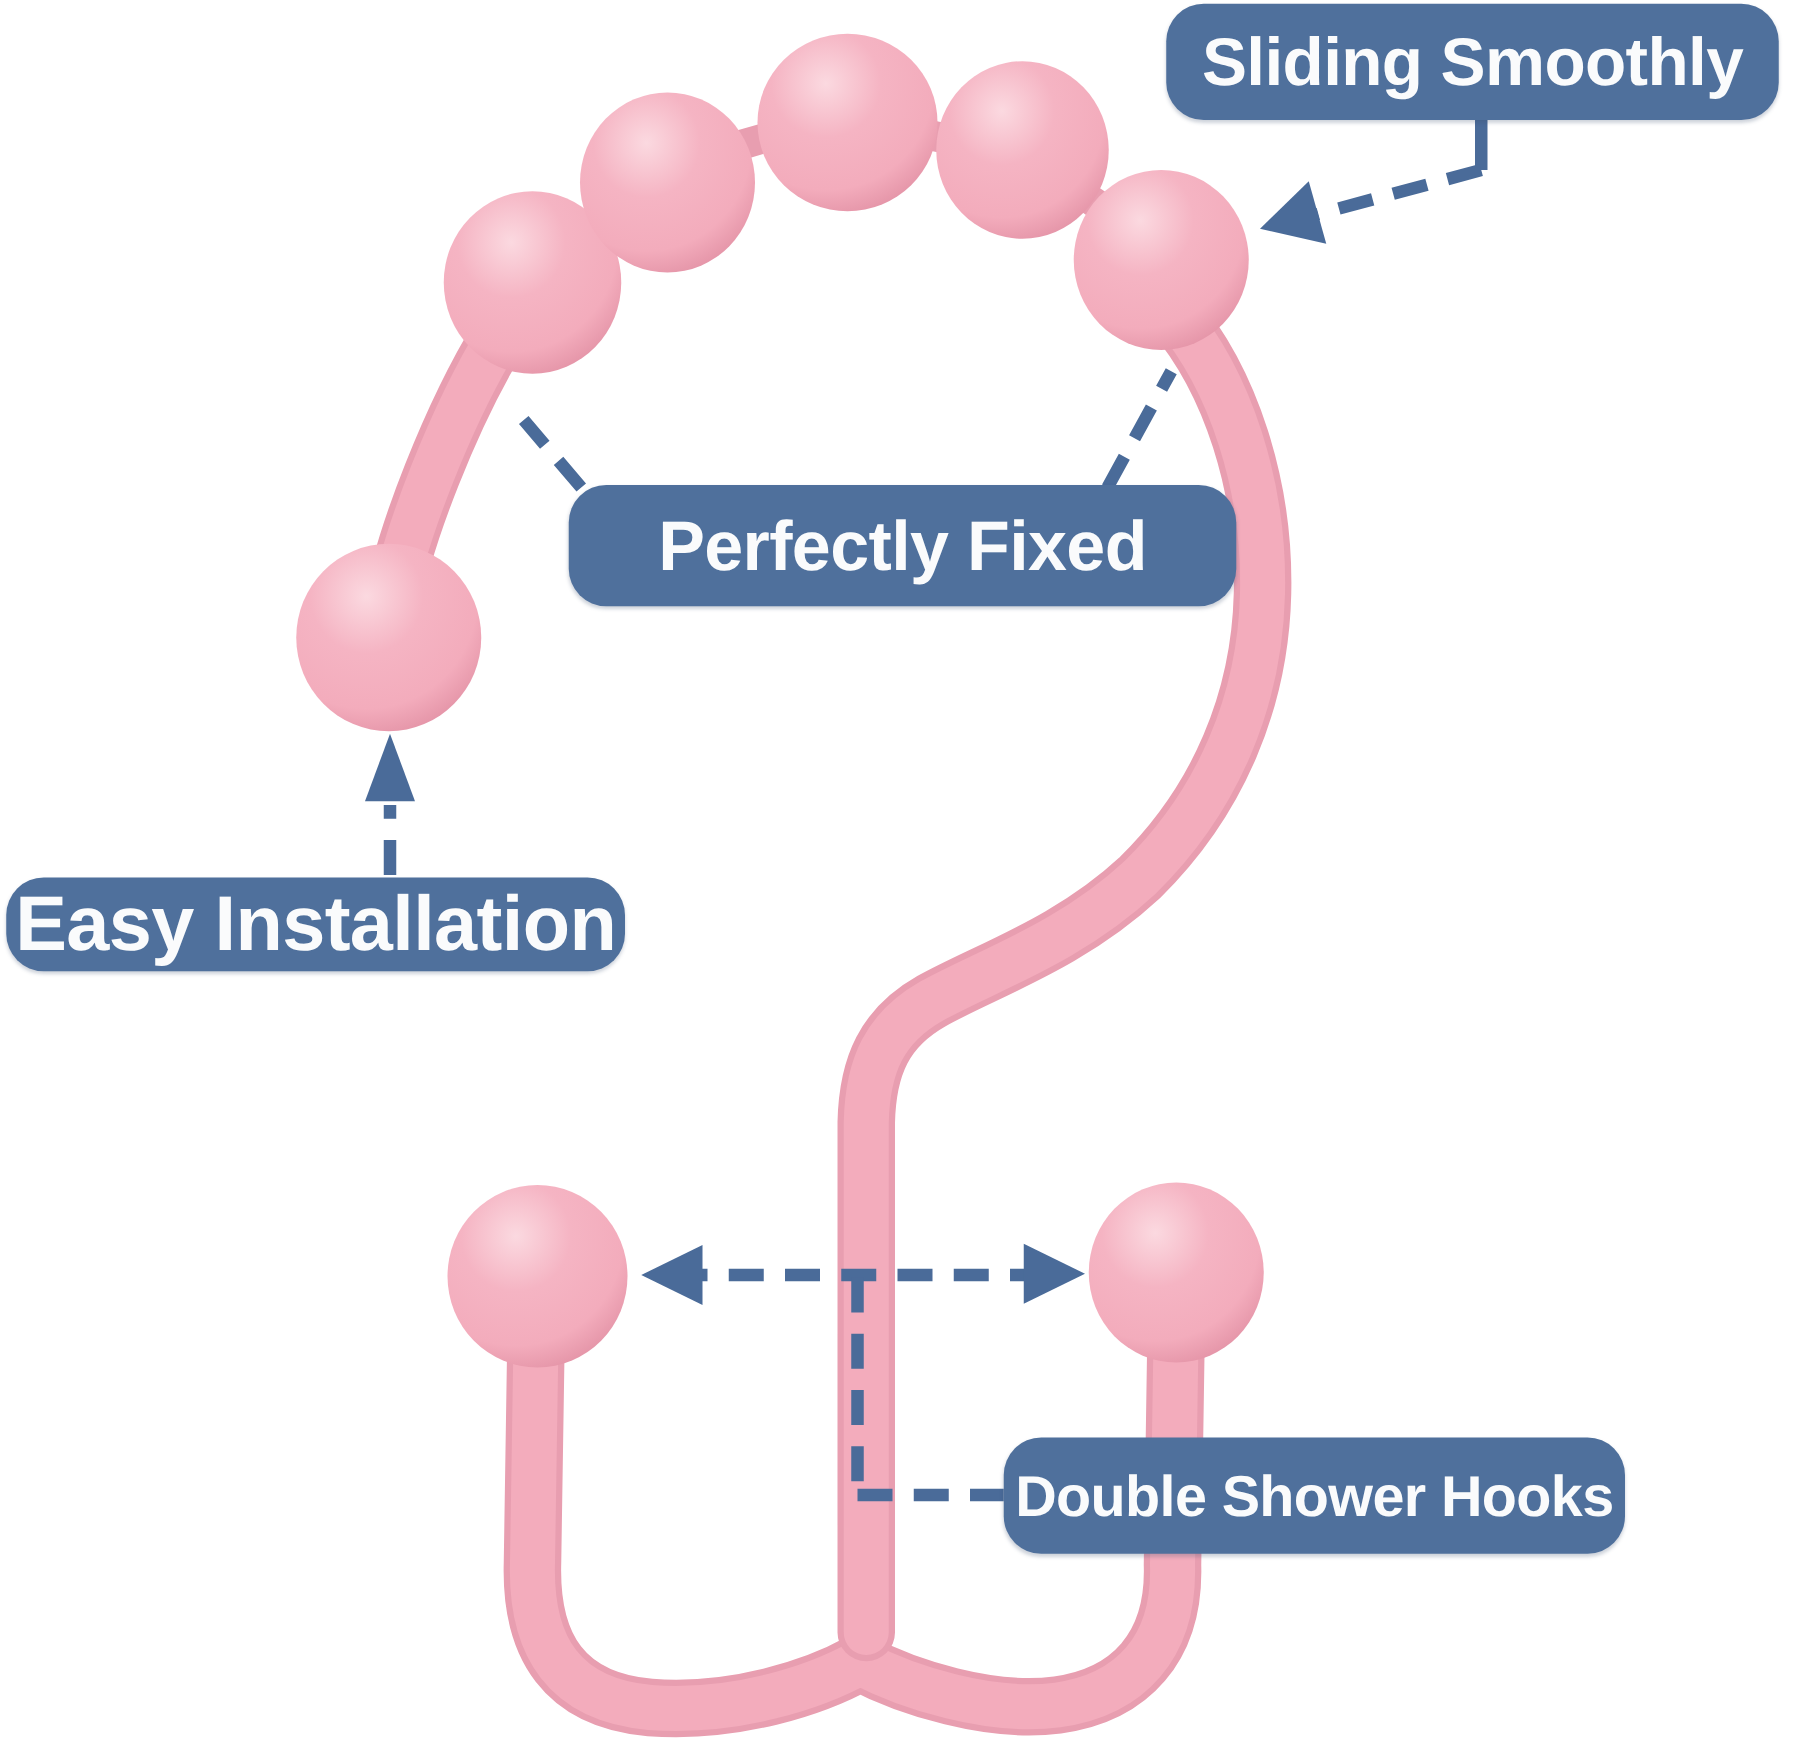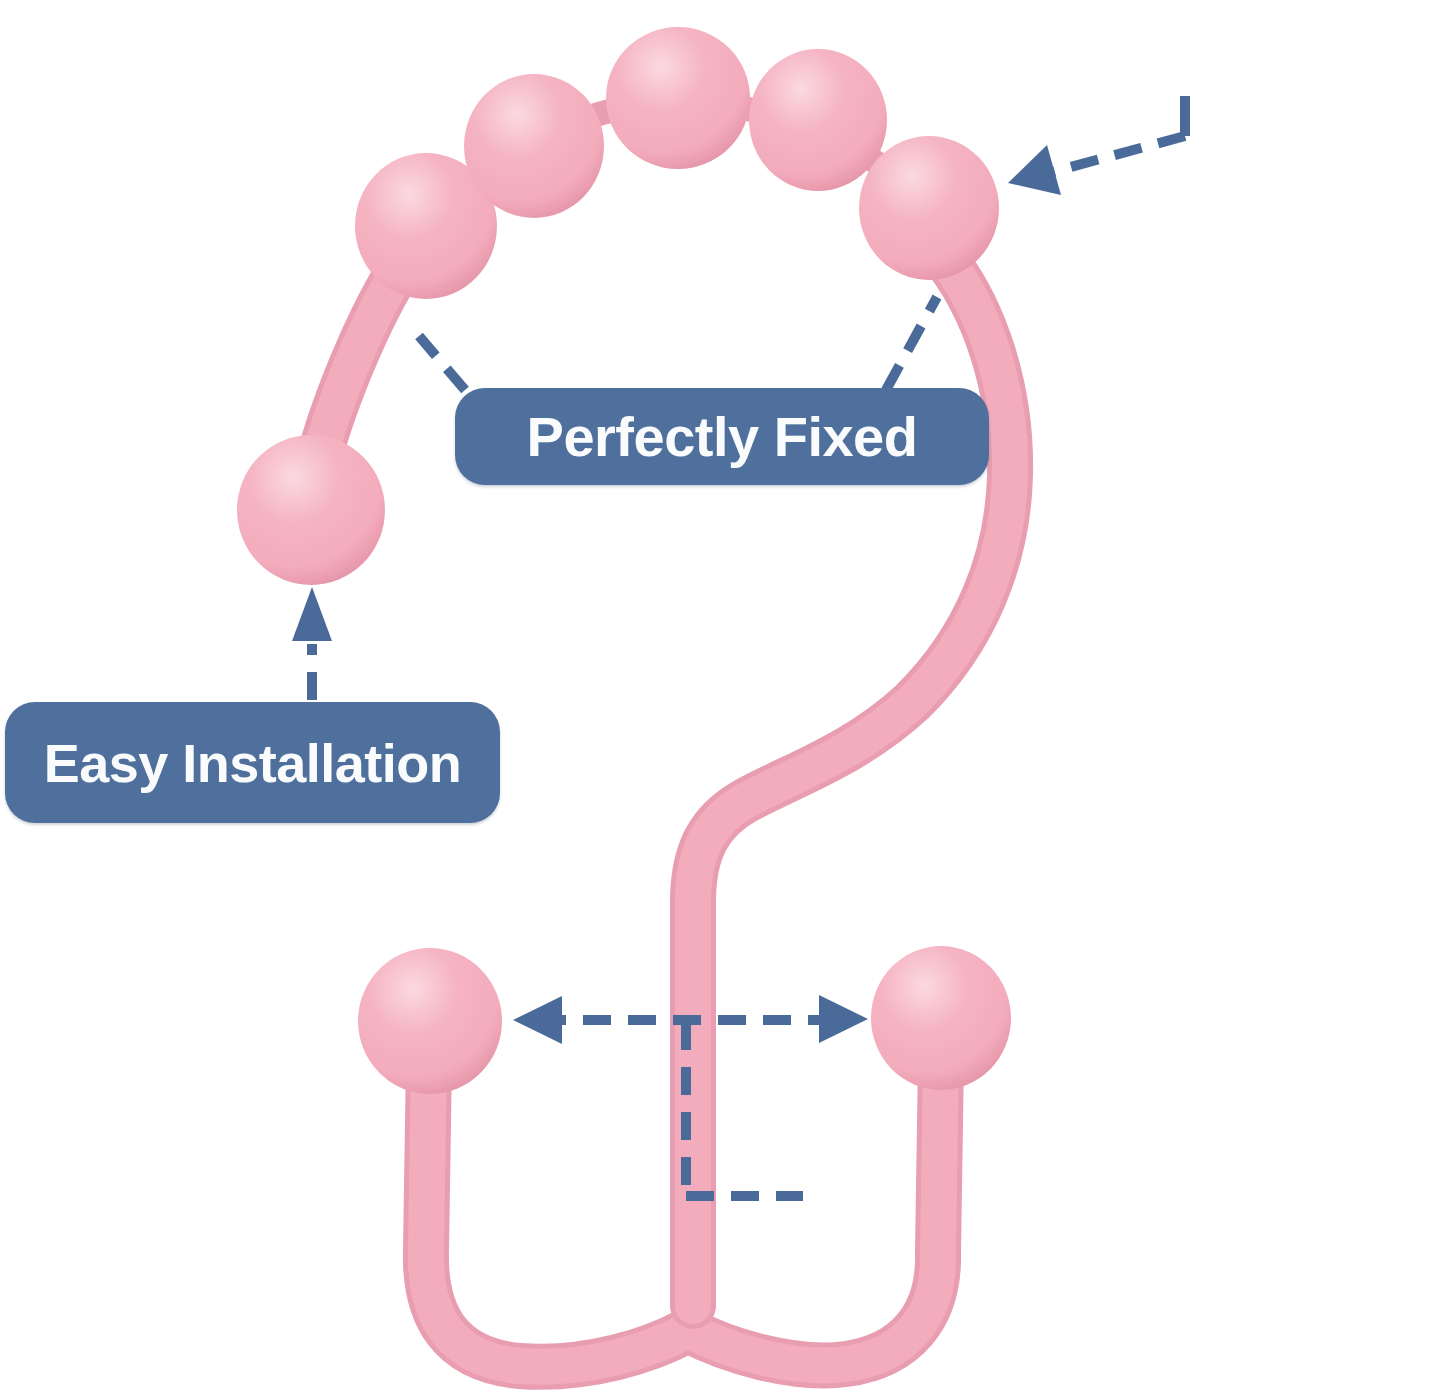--- a/index.html
+++ b/index.html
@@ -17,21 +17,21 @@
     background:var(--callout-bg,#4F709C);
     color:var(--callout-text,#FAFBFC);
     border-radius:30px;
     font-weight:bold;
     white-space:nowrap;
     letter-spacing:-0.5px;
     box-shadow:0 2px 3px rgba(60,80,110,0.25);
   }
   #callout-sliding   {left:933px; top:3px;    width:490px; height:93px; font-size:54px;}
   #callout-fixed     {left:455px; top:388px;  width:534px; height:97px; font-size:56px;}
-  #callout-install   {left:5px;   top:702px;  width:495px; height:121px; font-size:54px;}
+  #callout-install   {left:5px;   top:702px;  width:495px; height:75px; font-size:62px;}
   #callout-double    {left:803px; top:1150px; width:497px; height:93px; font-size:46px;}
 
   .wire-base{fill:none;stroke:var(--pink-dark,#E89EB0);stroke-width:46;stroke-linecap:round;stroke-linejoin:round;}
   .wire-top {fill:none;stroke:var(--pink-base,#F3ACBC);stroke-width:36;stroke-linecap:round;stroke-linejoin:round;}
   .wire-thin{fill:none;stroke:var(--pink-dark,#E89EB0);stroke-width:24;stroke-linecap:round;}
   .dash{fill:none;stroke:var(--arrow-color,#4A6B99);stroke-width:10;stroke-dasharray:28 17;}
   .dash-solid{fill:none;stroke:var(--arrow-color,#4A6B99);stroke-width:10;}
   .ahead{fill:var(--arrow-color,#4A6B99);stroke:none;}
 </style>
 </head>
@@ -111,23 +111,29 @@
         <polygon class="ahead" points="513,1020 562,996 562,1044"></polygon>
         <polygon class="ahead" points="868,1019 819,995 819,1043"></polygon>
       </g>
       <g>
         <path class="dash" d="M 686 1022 L 686 1192"></path>
         <path class="dash" d="M 686 1196 L 803 1196"></path>
       </g>
     </g>
   </svg>
 
+  <div class="callout" id="callout-sliding">
+    <span>Sliding Smoothly</span>
+  </div>
 
   <div class="callout" id="callout-fixed">
     <span>Perfectly Fixed</span>
   </div>
 
   <div class="callout" id="callout-install">
     <span>Easy Installation</span>
   </div>
 
+  <div class="callout" id="callout-double">
+    <span>Double Shower Hooks</span>
+  </div>
 
 </div>
 
 </body></html>

